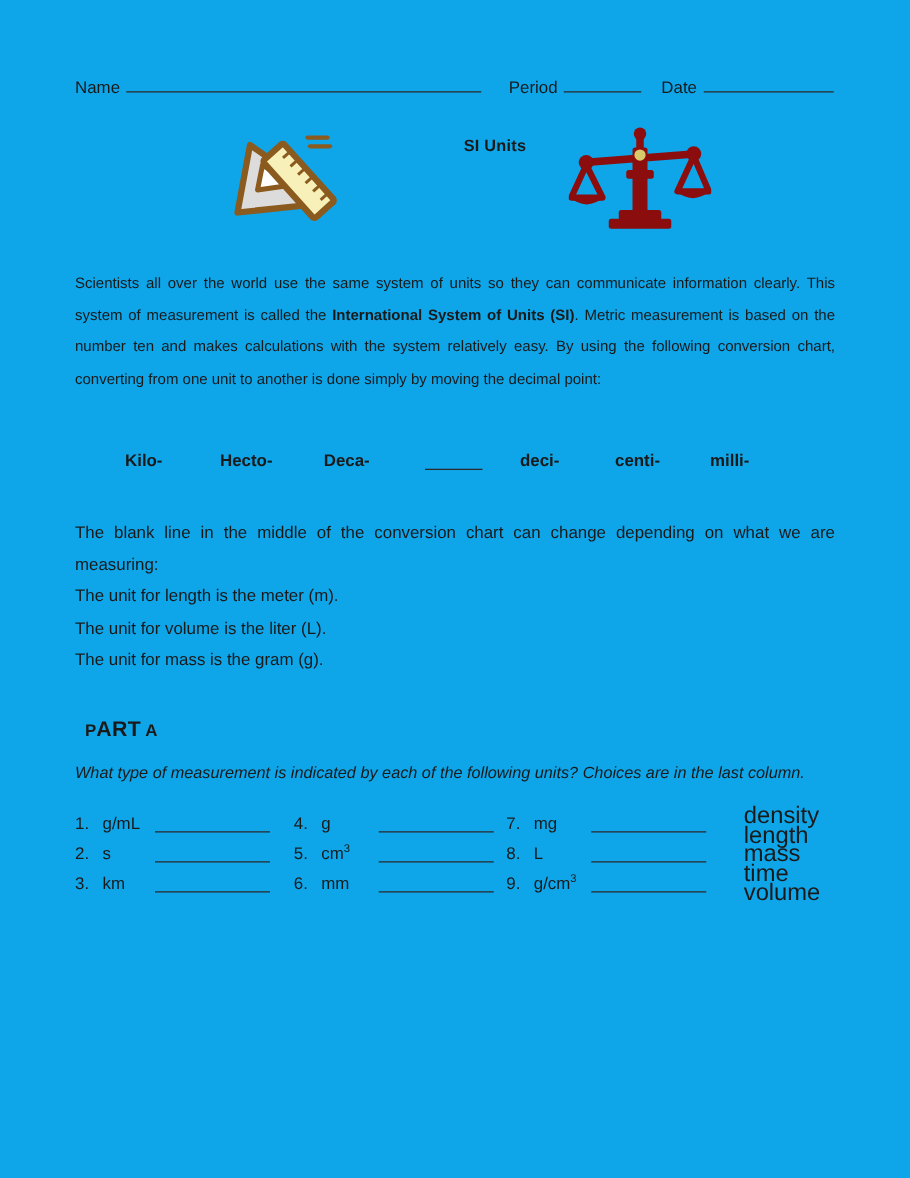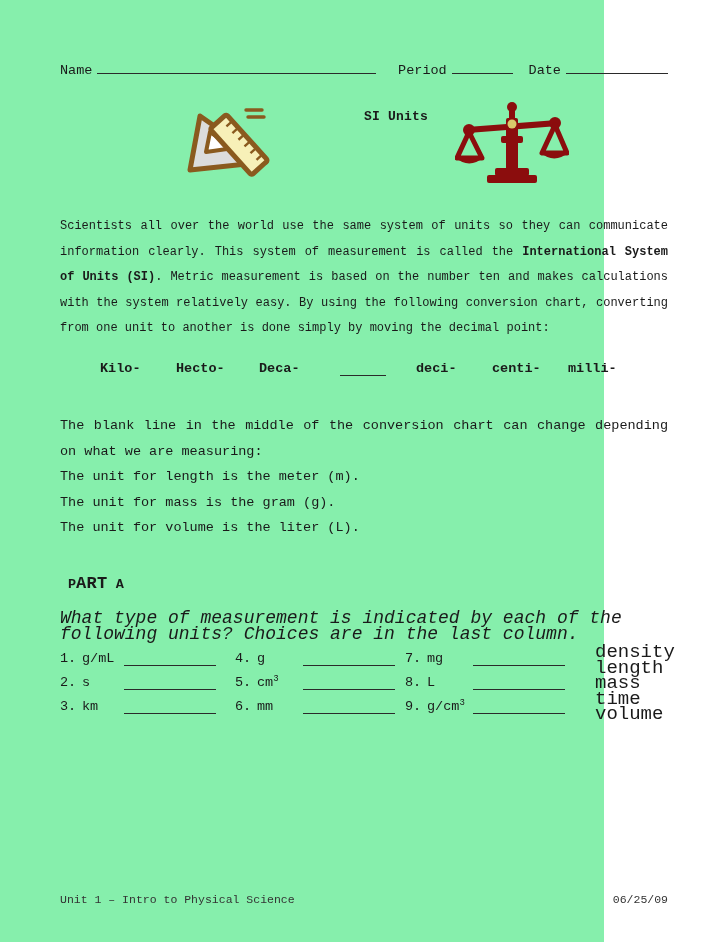--- a/index.html
+++ b/index.html
@@ -11,24 +11,23 @@
     width: 728px;
     height: 942px;
     position: relative;
     font-family: "Liberation Sans", sans-serif;
     color: #1a1a1a;
     overflow: hidden;
   }
   .page {
     position: absolute;
     left: 0; top: 0;
-    width: 604px;
+    width: 728px;
     height: 942px;
-    background: #86efac;
-    font-family: Liberation Mono, monospace;
+    background: #0ea5e9;
   }
 
   
   .header-row {
     position: absolute;
     left: 60px;
     top: 62px;
     width: 608px;
     display: flex;
     align-items: baseline;
@@ -136,21 +135,21 @@
   }
   .part-head .small {
     font-size: 17px;
     letter-spacing: .3px;
   }
   .instruct {
     position: absolute;
     left: 60px;
     top: 610px;
     width: 600px;
-    font-size: 18px;
+    font-size: 13px;
     font-style: italic;
     line-height: 16px;
   }
 
   
   .qgrid {
     position: absolute;
     left: 60px;
     top: 649px;
     width: 610px;
@@ -294,22 +293,22 @@
     <span class="pf" style="left:199px">Deca-</span>
     <span class="pf-blank"></span>
     <span class="pf" style="left:356px">deci-</span>
     <span class="pf" style="left:432px">centi-</span>
     <span class="pf" style="left:508px">milli-</span>
   </div>
 
   <div class="plain-lines p2">
     <div style="text-align:justify">The blank line in the middle of the conversion chart can change depending on what we are measuring:</div>
     <div class="unit-line">The unit for length is the meter (m).</div>
+    <div class="unit-line">The unit for volume is the liter (L).</div>
     <div class="unit-line">The unit for mass is the gram (g).</div>
-    <div class="unit-line">The unit for volume is the liter (L).</div>
   </div>
 
   <div class="part-head">
     <span>P</span><span class="small">ART</span><span> A</span>
   </div>
   <div class="instruct">What type of measurement is indicated by each of the following units?  Choices are in the last column.</div>
 
   <div class="qgrid">
 
     <div class="qcol c1">
@@ -368,18 +367,14 @@
 
     <div class="choices">
       <div>density</div>
       <div>length</div>
       <div>mass</div>
       <div>time</div>
       <div>volume</div>
     </div>
   </div>
 
-  <div class="footer">
-    <span>Unit 1 – Intro to Physical Science</span>
-    <span>06/25/09</span>
-  </div>
 
 </div>
 
 </body></html>

